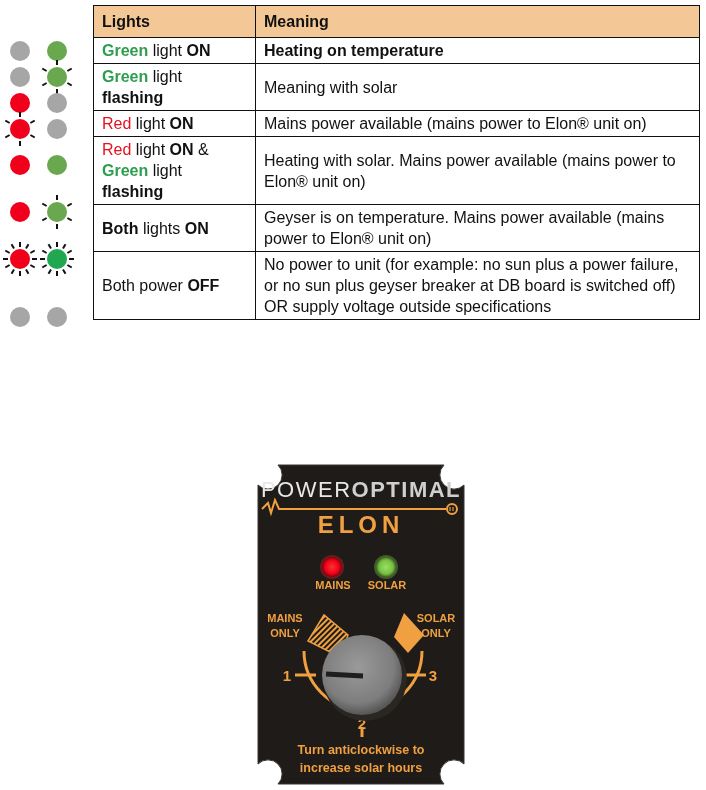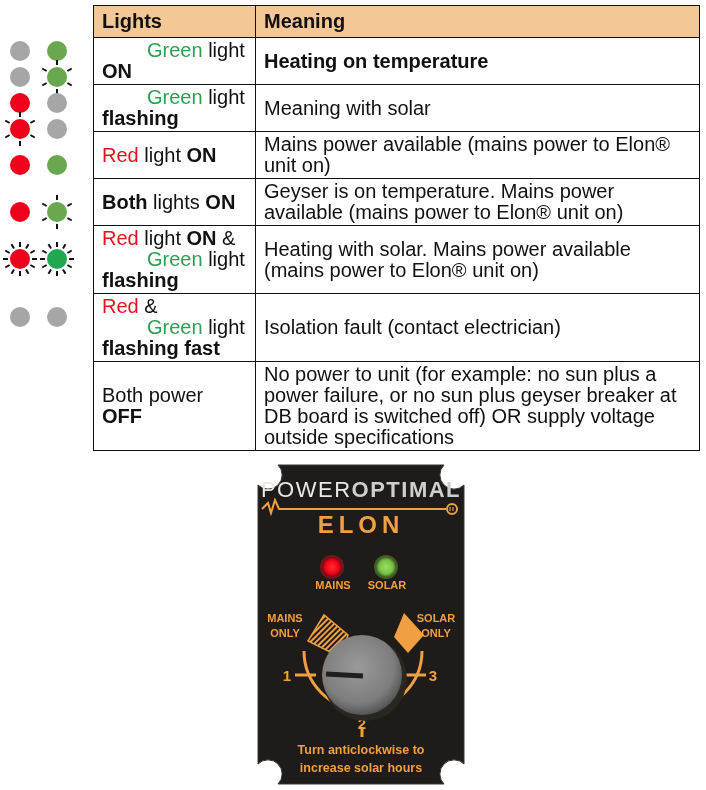--- a/index.html
+++ b/index.html
@@ -15,26 +15,26 @@
   .dot.gray { background: #a6a6a6; }
   .dot.red { background: #f0001a; }
   .dot.green { background: #6aa84f; }
   .dot.green2 { background: #1fa84f; }
   .rays { position: absolute; top: -8px; width: 36px; height: 36px; pointer-events: none; }
   .rays.a { left: 2px; }
   .rays.b { left: 39px; }
 
   
   table.lights { position: absolute; left: 93px; top: 5px; width: 607px;
-                 border-collapse: collapse; font-size: 20px; }
+                 border-collapse: collapse; font-size: 16px; }
   table.lights th, table.lights td { border: 1.5px solid #111; padding: 2px 8px;
                  text-align: left; vertical-align: middle; line-height: 21px; }
   table.lights th { background: #f4c896; font-weight: bold; height: 27px; }
   table.lights td.c1 { width: 145px; }
-  .gtxt { color: #2e9e4f; font-weight: normal; margin-left: 45px; }
+  .gtxt { color: #2e9e4f; font-weight: bold; }
   .rtxt { color: #e8101e; font-weight: normal; }
   .b { font-weight: bold; }
 
   
   .panel { position: absolute; left: 256px; top: 463px; width: 210px; height: 323px; }
   .panel svg { display: block; }
 </style>
 </head>
 <body>
 
@@ -139,30 +139,26 @@
       </tr>
       <tr>
         <td class="c1"><span class="gtxt">Green</span><span class=""> light </span><span class="b">flashing</span></td>
         <td>Meaning with solar</td>
       </tr>
       <tr>
         <td class="c1"><span class="rtxt">Red</span><span class=""> light </span><span class="b">ON</span></td>
         <td>Mains power available (mains power to Elon® unit on)</td>
       </tr>
       <tr>
+        <td class="c1"><span class="rtxt">Red</span><span class=""> light </span><span class="b">ON</span><span class=""> &amp; </span><br><span class="gtxt">Green</span><span class=""> light </span><span class="b">flashing</span></td>
+        <td>Heating with solar. Mains power available (mains power to Elon® unit on)</td>
+      </tr>
+      <tr>
         <td class="c1"><span class="b">Both</span><span class=""> lights </span><span class="b">ON</span></td>
         <td>Geyser is on temperature. Mains power available (mains power to Elon® unit on)</td>
-      </tr>
-      <tr>
-        <td class="c1"><span class="rtxt">Red</span><span class=""> light </span><span class="b">ON</span><span class=""> &amp; </span><br><span class="gtxt">Green</span><span class=""> light </span><span class="b">flashing</span></td>
-        <td>Heating with solar. Mains power available (mains power to Elon® unit on)</td>
-      </tr>
-      <tr>
-        <td class="c1"><span class="rtxt">Red</span><span class=""> &amp; </span><span class="gtxt">Green</span><span class=""> light</span><br><span class="b">flashing fast</span></td>
-        <td>Isolation fault (contact electrician)</td>
       </tr>
       <tr>
         <td class="c1"><span class="">Both power </span><span class="b">OFF</span></td>
         <td>No power to unit (for example: no sun plus a power failure, or no sun plus geyser breaker at DB board is switched off) OR supply voltage outside specifications</td>
       </tr>
     </tbody>
 </table>
 
 <div class="panel">
   <svg width="210" height="323" viewBox="0 0 210 323" xmlns="http://www.w3.org/2000/svg">

